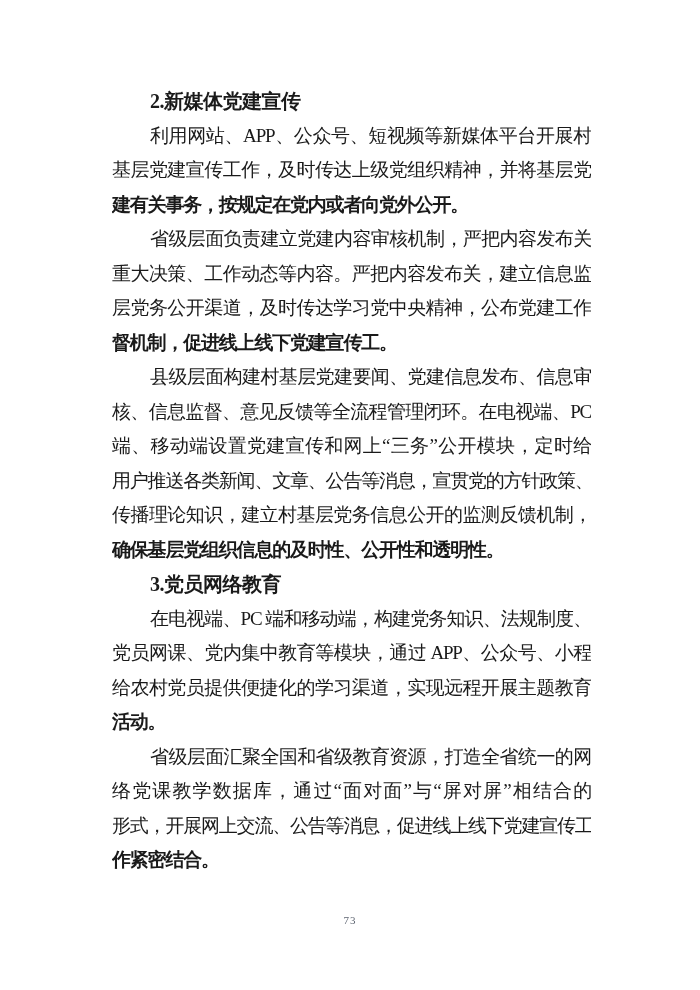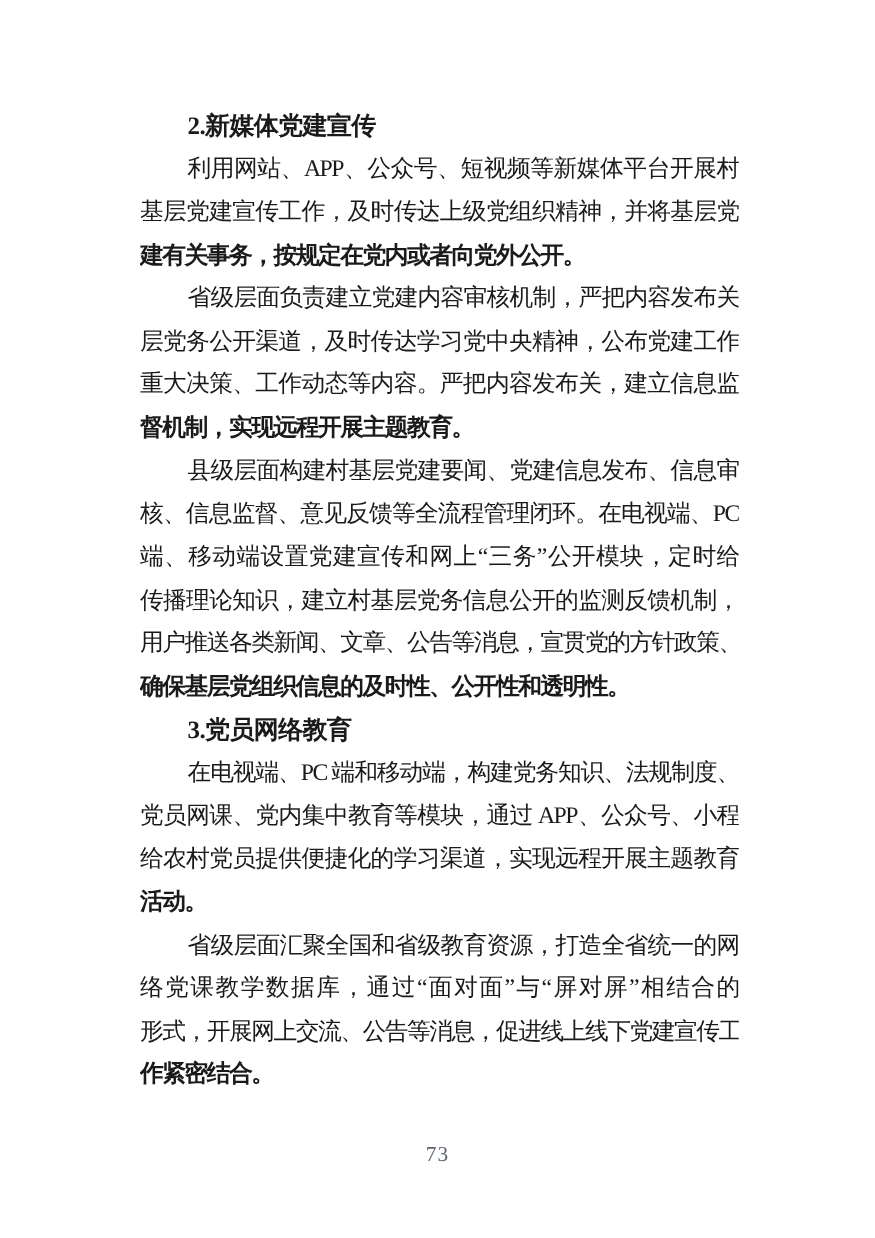--- a/index.html
+++ b/index.html
@@ -46,44 +46,44 @@
     text-align: center;
     text-align-last: left;
     white-space: nowrap;
   }
   .page-number {
     position: absolute;
     top: 914px;
     left: 0;
     width: 100%;
     text-align: center;
-    font-size: 17px;
+    font-size: 11px;
     letter-spacing: 1px;
     color: #5d6470;
     font-family: "Liberation Serif", "DejaVu Serif", serif;
   }
 </style>
 </head>
 <body>
 
 <div class="page">
   <div class="content" style="color: rgb(26, 26, 26);">
       <div class="heading">2.新媒体党建宣传</div>
       <div class="line first">利用网站、APP、公众号、短视频等新媒体平台开展村</div>
       <div class="line">基层党建宣传工作，及时传达上级党组织精神，并将基层党</div>
       <div class="line last">建有关事务，按规定在党内或者向党外公开。</div>
       <div class="line first">省级层面负责建立党建内容审核机制，严把内容发布关</div>
+      <div class="line">重大决策、工作动态等内容。严把内容发布关，建立信息监</div>
       <div class="line">层党务公开渠道，及时传达学习党中央精神，公布党建工作</div>
-      <div class="line">重大决策、工作动态等内容。严把内容发布关，建立信息监</div>
-      <div class="line last">督机制，实现远程开展主题教育。</div>
+      <div class="line last">督机制，促进线上线下党建宣传工。</div>
       <div class="line first">县级层面构建村基层党建要闻、党建信息发布、信息审</div>
       <div class="line">核、信息监督、意见反馈等全流程管理闭环。在电视端、PC</div>
       <div class="line">端、移动端设置党建宣传和网上“三务”公开模块，定时给</div>
+      <div class="line">用户推送各类新闻、文章、公告等消息，宣贯党的方针政策、</div>
       <div class="line">传播理论知识，建立村基层党务信息公开的监测反馈机制，</div>
-      <div class="line">用户推送各类新闻、文章、公告等消息，宣贯党的方针政策、</div>
       <div class="line last">确保基层党组织信息的及时性、公开性和透明性。</div>
       <div class="heading">3.党员网络教育</div>
       <div class="line first">在电视端、PC 端和移动端，构建党务知识、法规制度、</div>
       <div class="line">党员网课、党内集中教育等模块，通过 APP、公众号、小程</div>
       <div class="line">给农村党员提供便捷化的学习渠道，实现远程开展主题教育</div>
       <div class="line last">活动。</div>
       <div class="line first">省级层面汇聚全国和省级教育资源，打造全省统一的网</div>
       <div class="line">络党课教学数据库，通过“面对面”与“屏对屏”相结合的</div>
       <div class="line">形式，开展网上交流、公告等消息，促进线上线下党建宣传工</div>
       <div class="line last">作紧密结合。</div>

